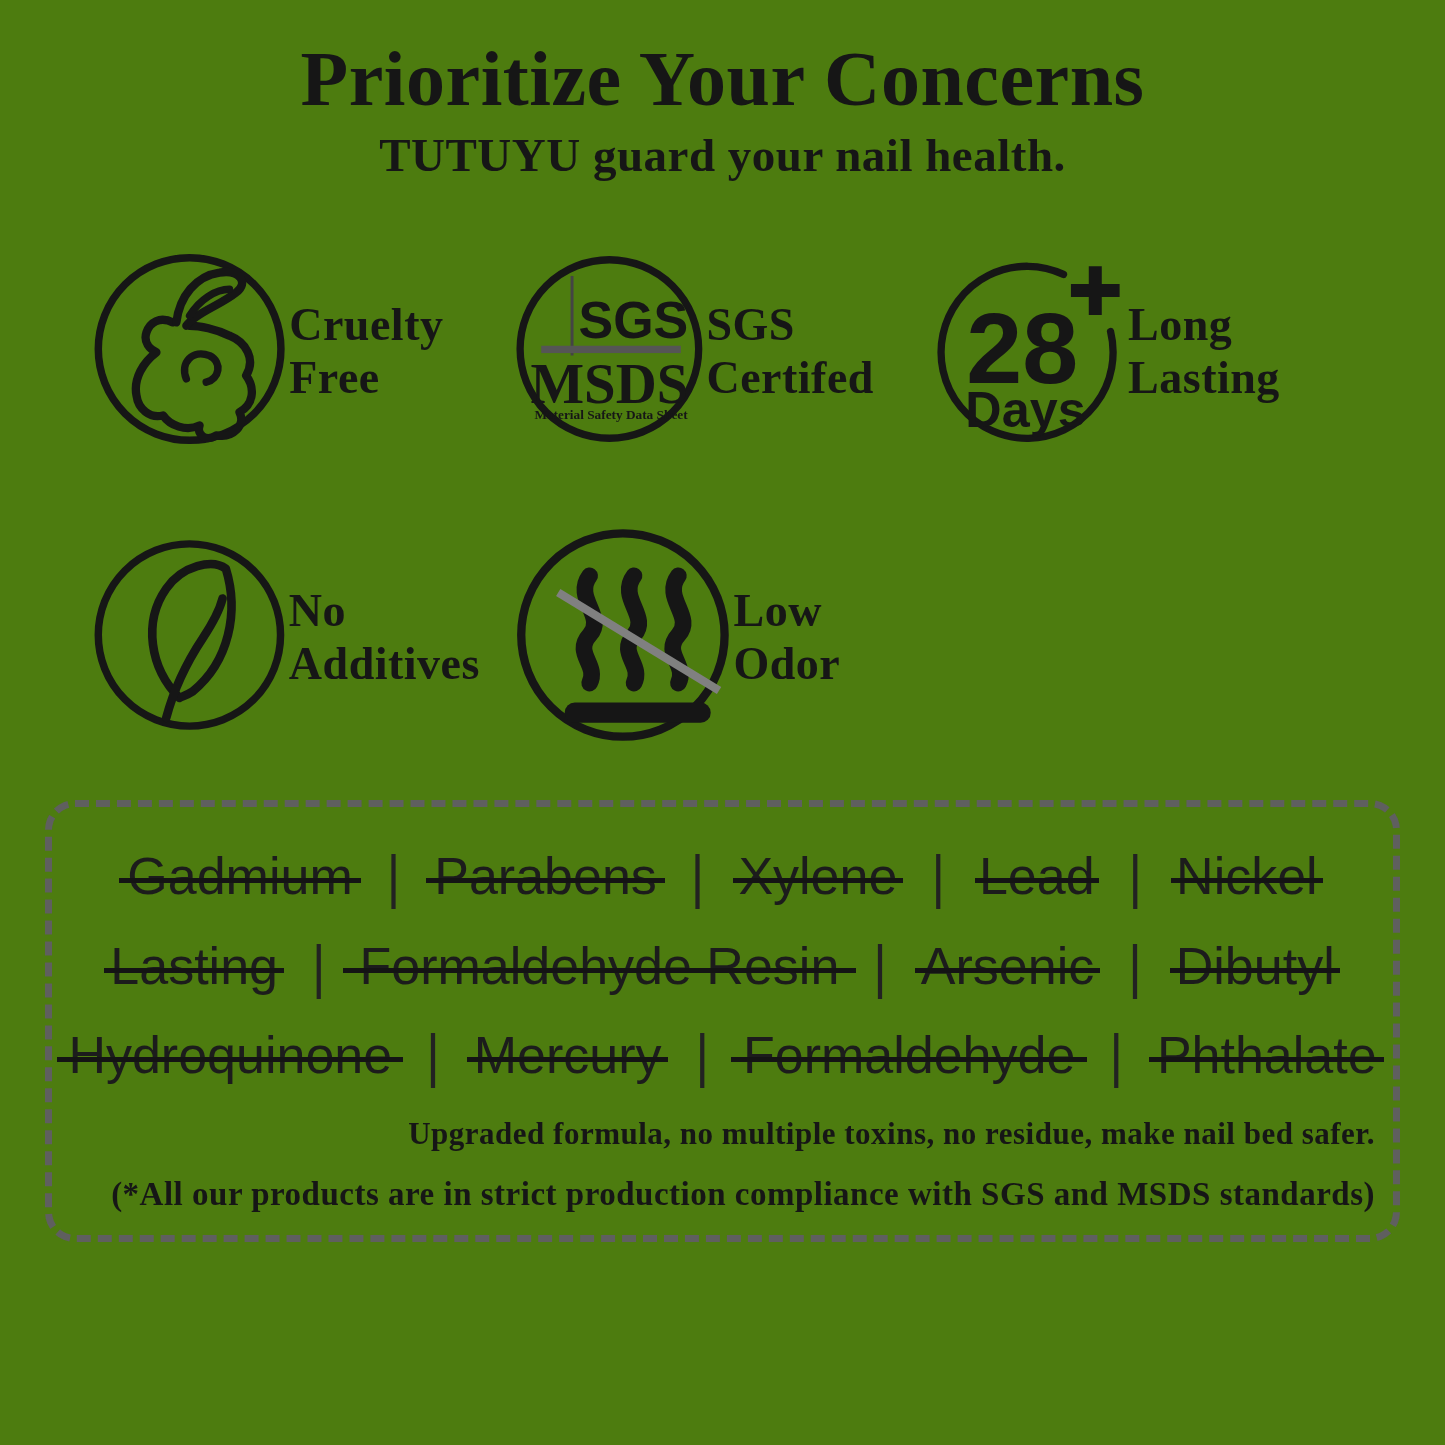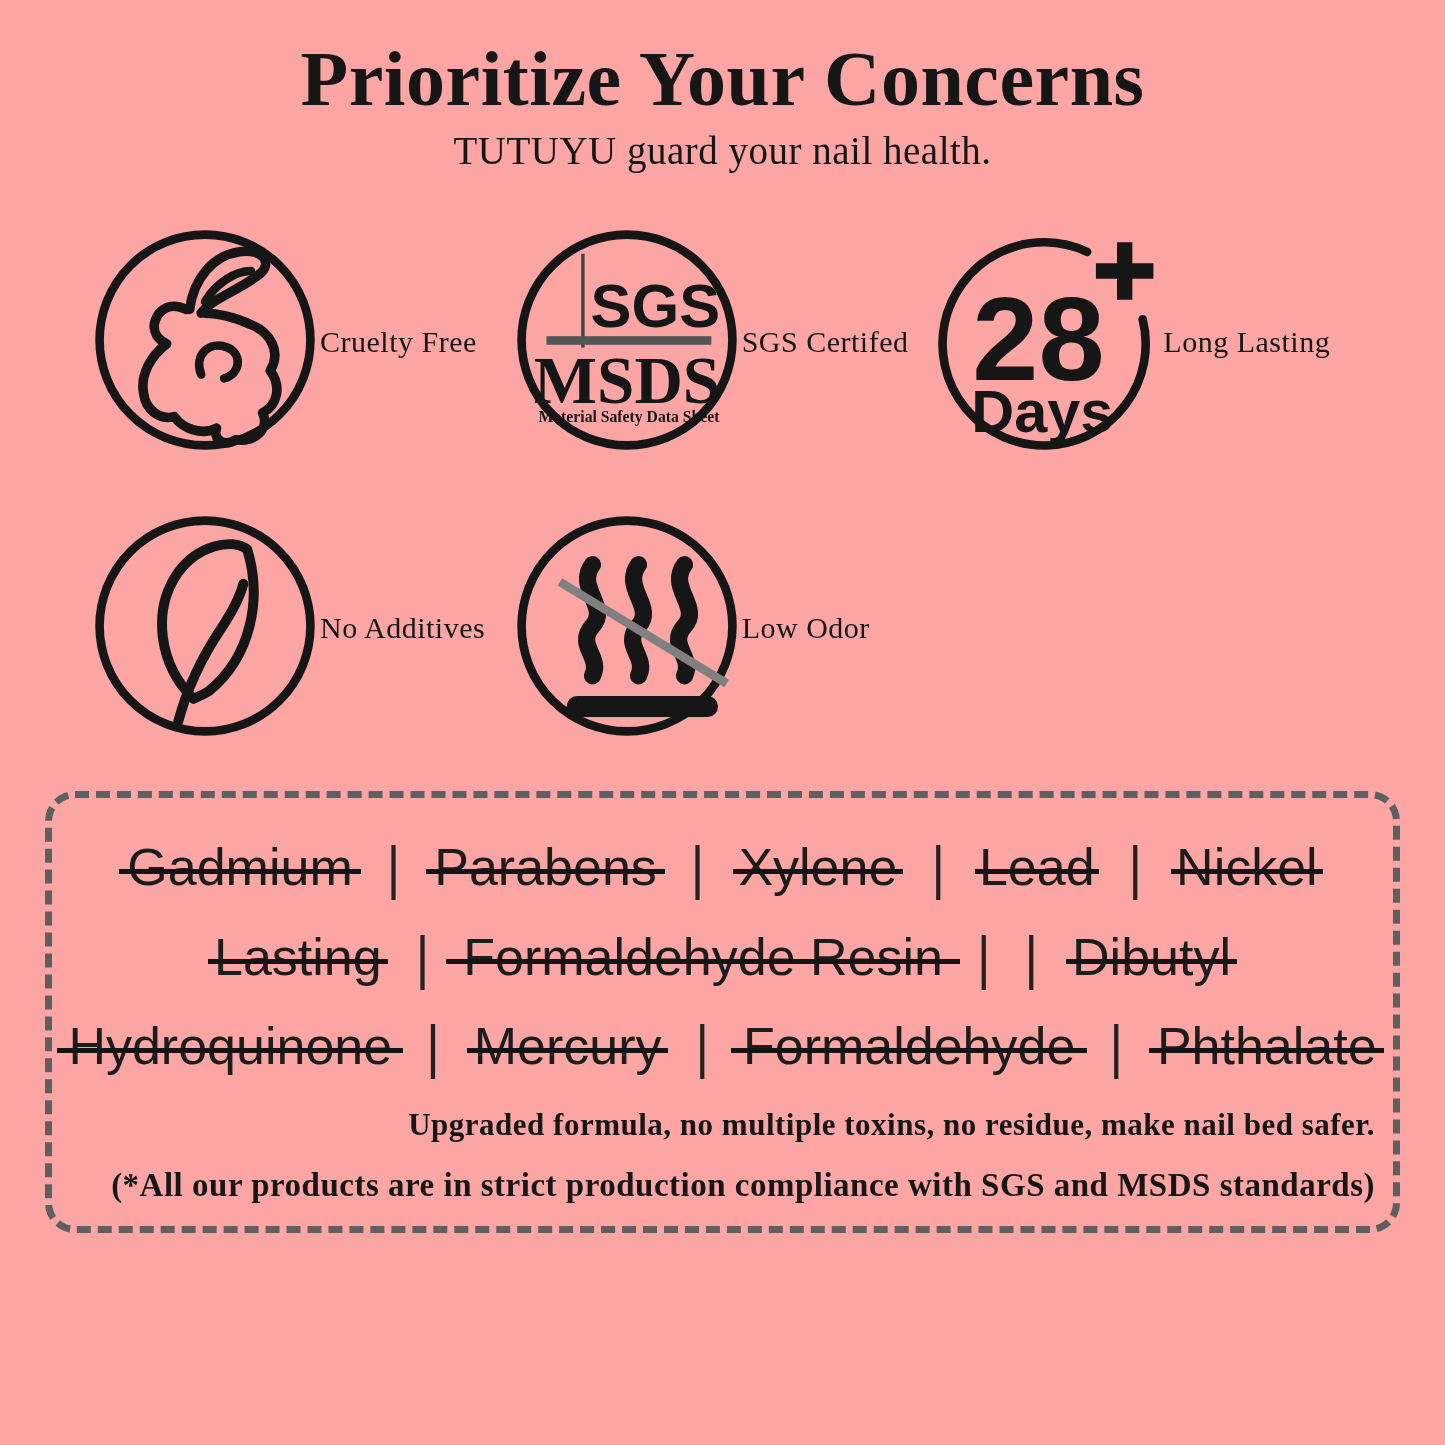--- a/index.html
+++ b/index.html
@@ -1,33 +1,33 @@
 <!DOCTYPE html>
 <html><head>
 <meta charset="utf-8">
 <style>
   * { margin:0; padding:0; box-sizing:border-box; }
   html,body { background:#ffffff; }
   .page {
-    position:relative; width:1445px; height:1445px; background:#fca5a5;
+    position:relative; width:1445px; height:1445px; background:#4d7c0f;
     font-family:"Liberation Serif", serif; color:#161616; overflow:hidden;
   }
   
   .header { text-align:center; padding-top:36px; }
   .title  { font-size:78px; font-weight:bold; letter-spacing:0.5px; line-height:1.1; }
-  .subtitle { font-size:39px; font-weight:normal; margin-top:6px; letter-spacing:0.5px; }
+  .subtitle { font-size:47px; font-weight:bold; margin-top:6px; letter-spacing:0.5px; }
 
   
   .features {
     display:grid; grid-template-columns:repeat(3,1fr);
     margin:52px 90px 0 90px; row-gap:56px;
   }
   .feature { display:flex; align-items:center; }
   .feature svg { width:230px; height:230px; display:block; }
-  .feature-label { margin-top:4px; font-size:30px; font-weight:normal; letter-spacing:0.5px; }
+  .feature-label { margin-top:4px; font-size:46px; font-weight:bold; letter-spacing:0.5px; }
 
   .ink   { stroke:#161616; fill:none; stroke-linecap:round; stroke-linejoin:round; }
 
   
   .no-toxins-box {
     margin:50px 45px 0 45px;
     border:7px dashed #5f5f5f; border-radius:30px;
     padding:40px 18px 22px 18px;
     text-align:right;
   }
@@ -128,20 +128,21 @@
       <span class="chem">Lead</span>
       <span class="sep">|</span>
       <span class="chem">Nickel</span>
     </div>
 
     <div class="chem-row">
       <span class="chem">Lasting</span>
       <span class="sep">|</span>
       <span class="chem">Formaldehyde Resin</span>
       <span class="sep">|</span>
+      <span class="chem">Arsenic</span>
       <span class="sep">|</span>
       <span class="chem">Dibutyl</span>
     </div>
 
     <div class="chem-row">
       <span class="chem">Hydroquinone</span>
       <span class="sep">|</span>
       <span class="chem">Mercury</span>
       <span class="sep">|</span>
       <span class="chem">Formaldehyde</span>

